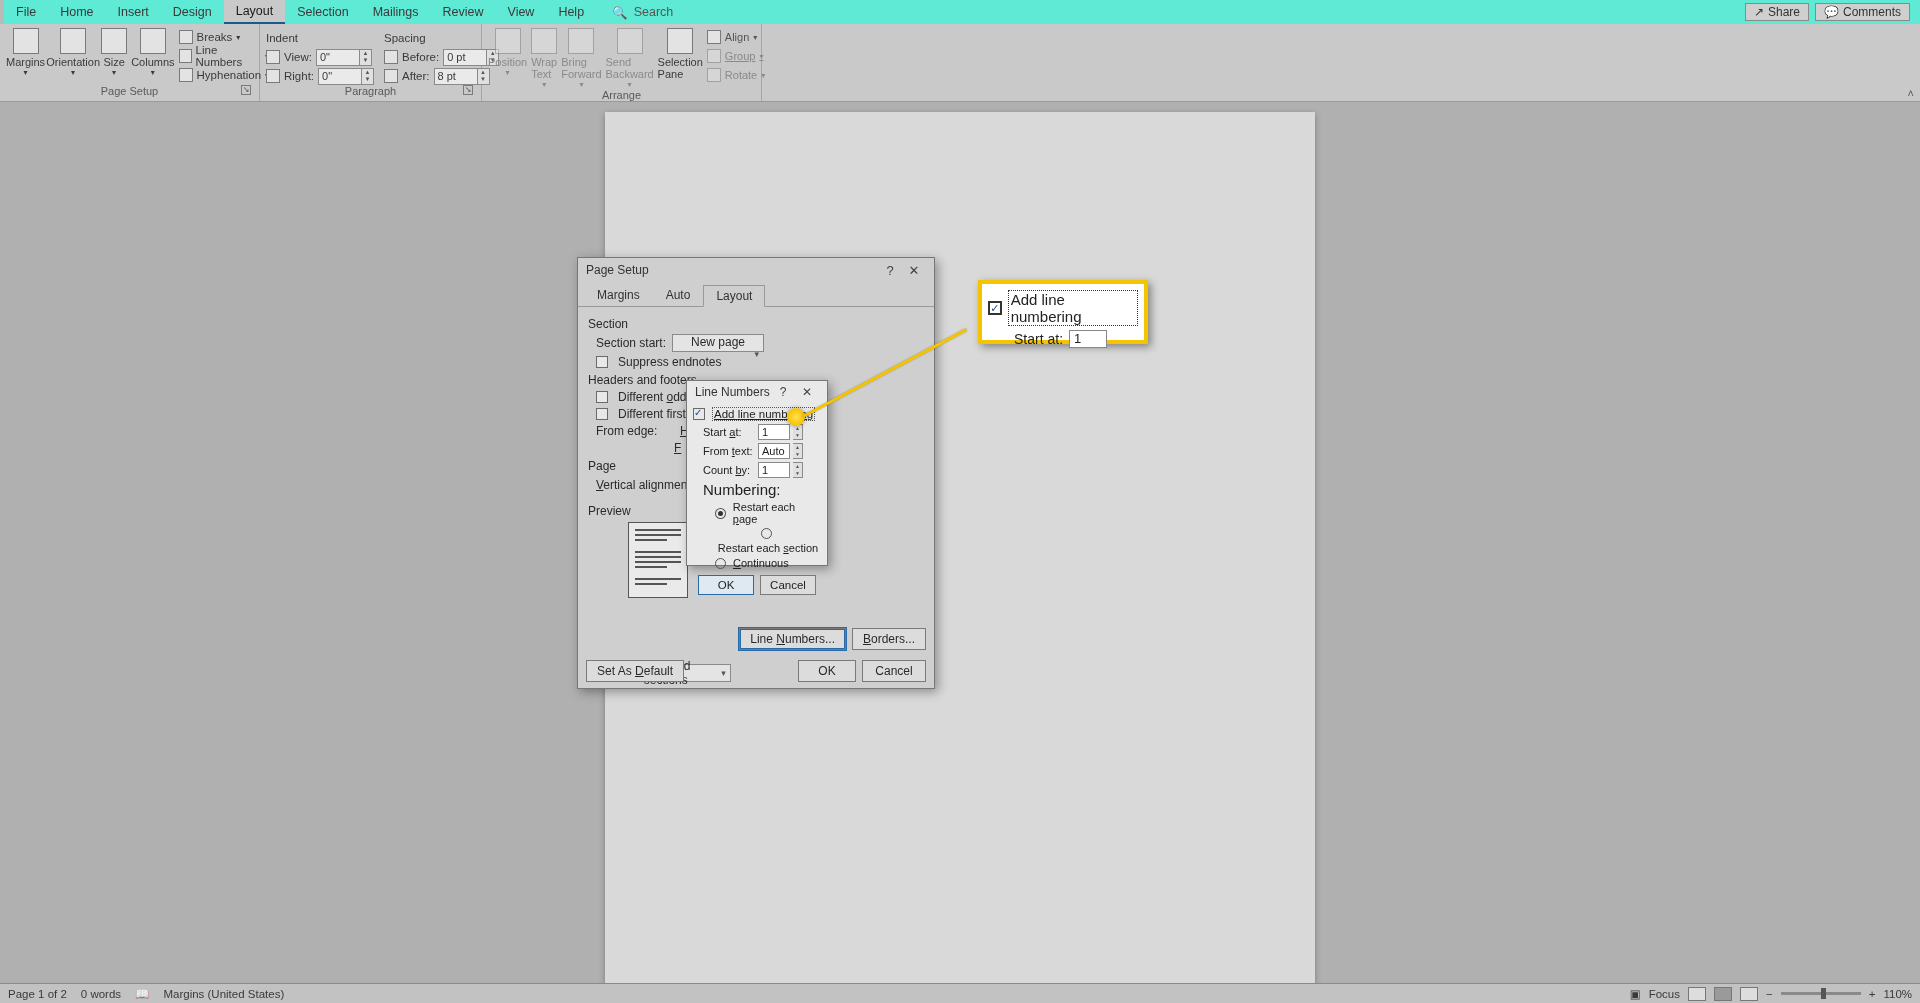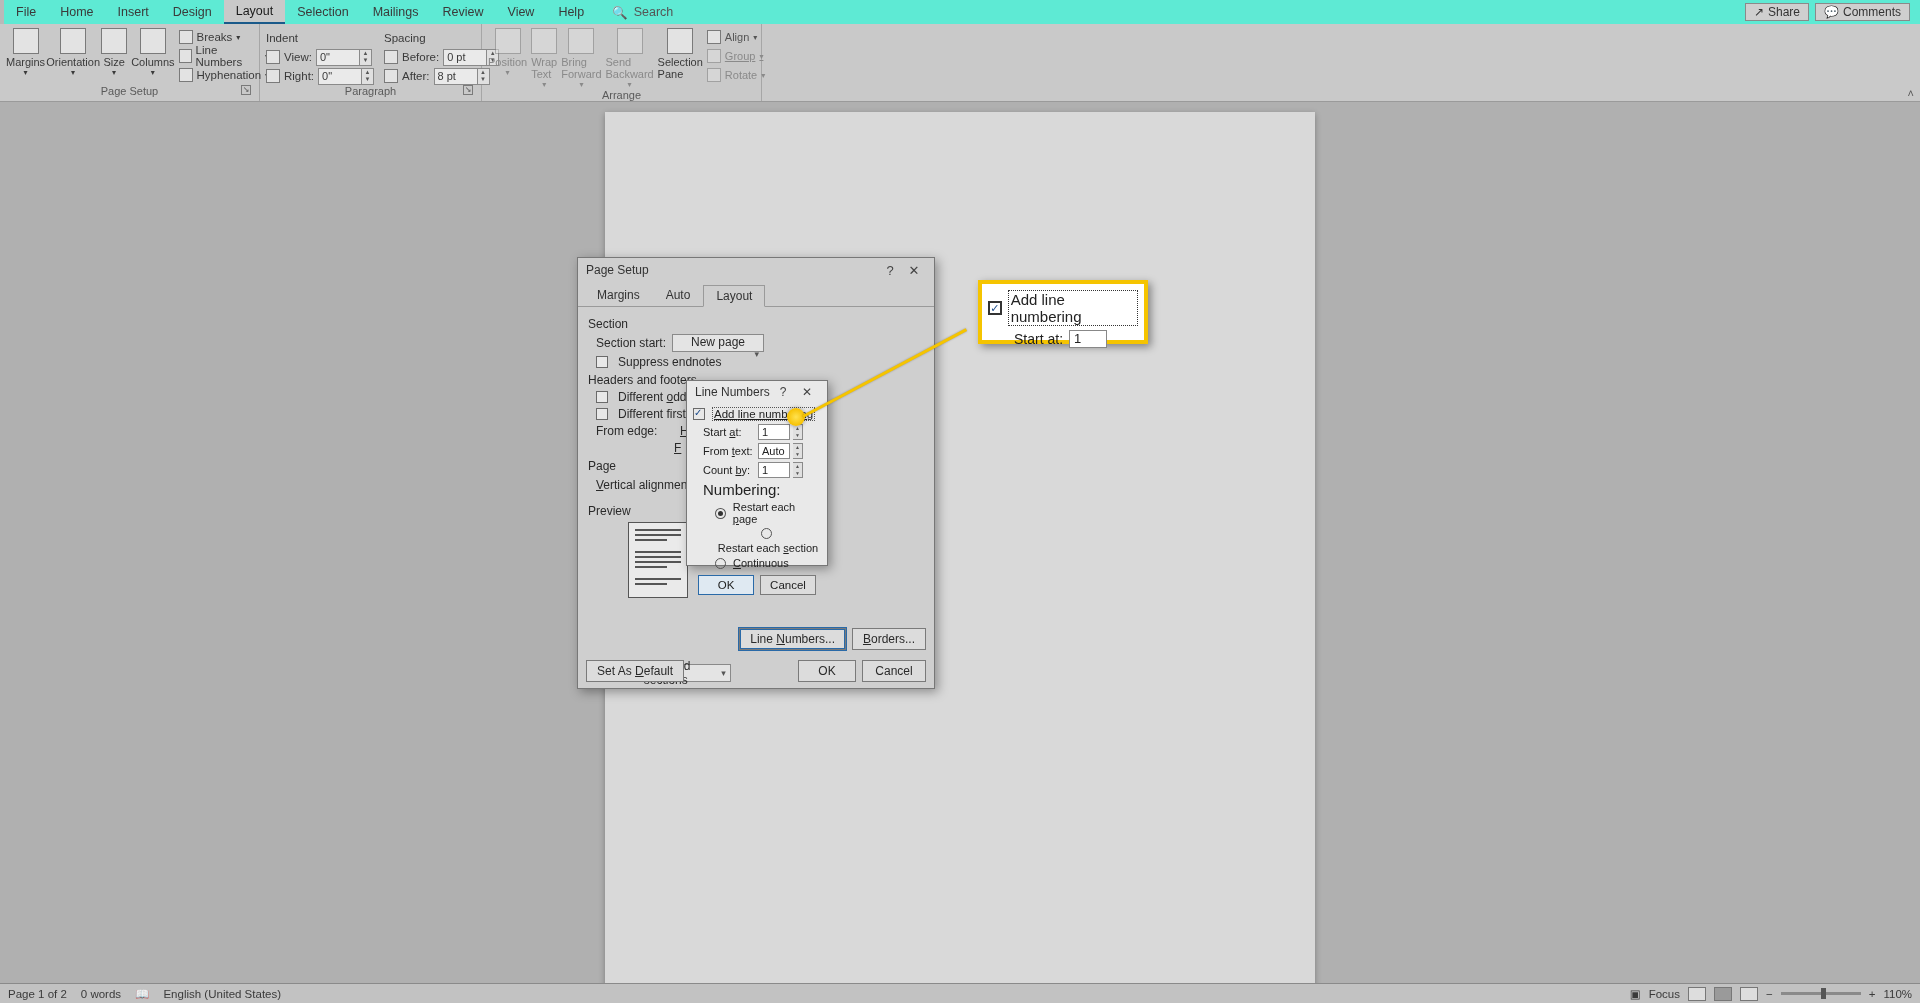--- a/index.html
+++ b/index.html
@@ -451,21 +451,21 @@
         <span>Start at:</span>
         <span class="sp">1</span>
       </div>
     </div>
   </div>
 
   <div class="statusbar">
     <span>Page 1 of 2</span>
     <span>0 words</span>
     <span>📖</span>
-    <span>English (United States)</span>
+    <span>Margins (United States)</span>
     <div class="right">
       <span>▣</span>
       <span>Focus</span>
       <span class="view-btn"></span>
       <span class="view-btn active"></span>
       <span class="view-btn"></span>
       <span>−</span>
       <div class="zoom-slider">
           <div class="thumb"></div>
         </div>

